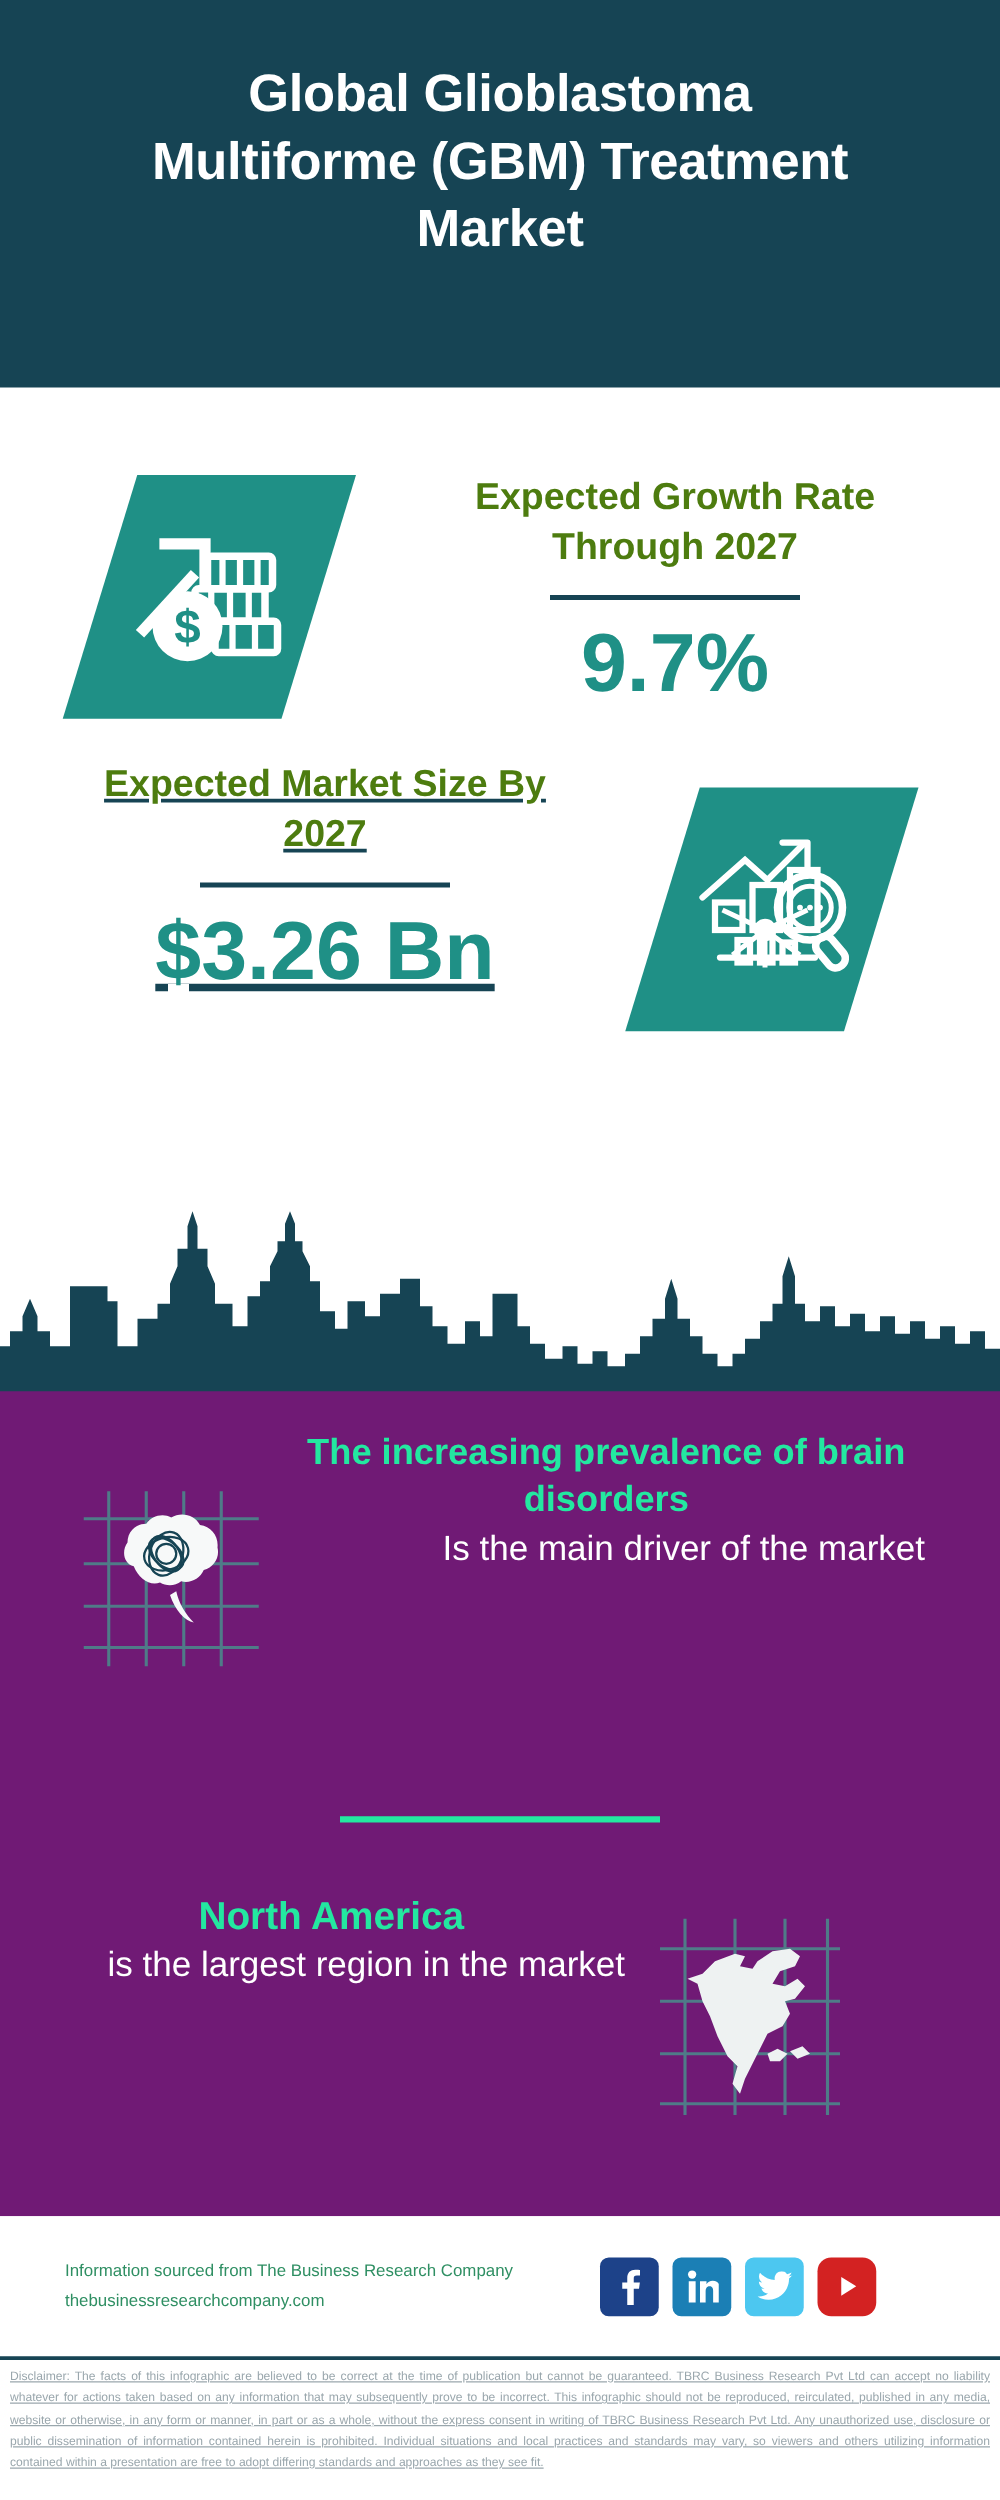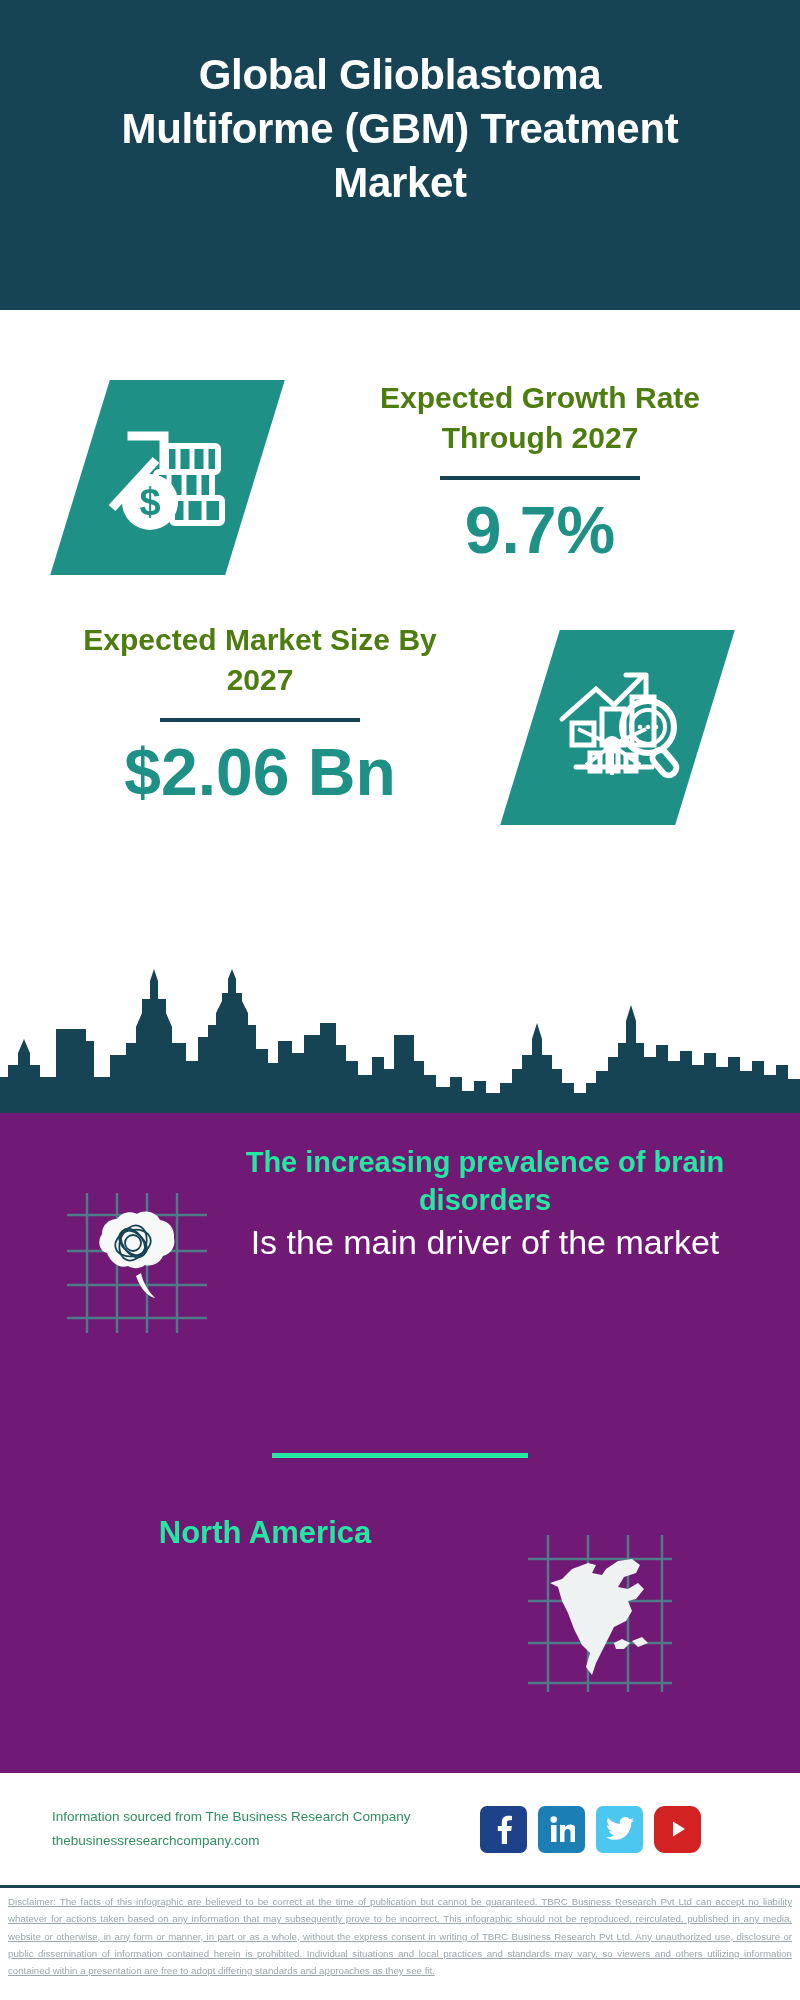--- a/index.html
+++ b/index.html
@@ -98,23 +98,24 @@
 
   
   .stat2 {
     position: absolute;
     left: 0; top: 580px;
     width: 800px;
     height: 330px;
   }
   .stat2-text {
     position: absolute;
-    left: 50px; top: 40px;
+    left: 50px; top: 28px;
     width: 420px;
     text-align: center;
+    text-decoration: underline;
   }
   .tile2 {
     left: 530px; top: 50px;
     width: 175px; height: 195px;
   }
   .icon-analysis { width: 124px; height: 118px; }
 
   
   .skyline {
     position: absolute;
@@ -155,23 +156,24 @@
     text-align: center;
   }
   .hl-green {
     color: #23e8a0;
     font-size: 29px;
     font-weight: bold;
     line-height: 1.32;
   }
   .sub-white {
     color: #ffffff;
-    font-size: 34px;
+    font-size: 28px;
     line-height: 1.33;
     font-weight: normal;
+    text-align: right;
   }
 
   .green-divider {
     position: absolute;
     left: 272px; top: 340px;
     width: 256px;
     height: 5px;
     background: #23e8a0;
   }
 
@@ -287,21 +289,21 @@
       <div class="stat-label">Expected Growth Rate Through 2027</div>
       <div class="rule-dark"></div>
       <div class="stat-value">9.7%</div>
     </div>
   </div>
 
   <div class="stat2">
     <div class="stat2-text">
       <div class="stat-label">Expected Market Size By 2027</div>
       <div class="rule-dark"></div>
-      <div class="stat-value">$2.06 Bn</div>
+      <div class="stat-value">$3.26 Bn</div>
     </div>
     <div class="para-tile tile2">
       <div class="tile2-inner">
         <span>
           <svg class="icon-analysis" viewBox="0 0 124 118" fill="none" stroke="#ffffff" stroke-width="5">
             <path d="M6 52 L40 22 L58 38 L86 10" stroke-linecap="round"></path>
             <path d="M70 8 H90 V28" stroke-linecap="round" stroke-linejoin="round"></path>
             <rect x="16" y="56" width="22" height="22"></rect>
             <rect x="46" y="42" width="22" height="36"></rect>
             <rect x="76" y="30" width="22" height="48"></rect>
@@ -361,20 +363,21 @@
         <div class="hl-green">The increasing prevalence of brain disorders</div>
         <div class="sub-white">Is the main driver of the market</div>
       </div>
     </div>
 
     <div class="green-divider"></div>
 
     <div class="region-row">
       <div class="region-text">
         <div class="region-title">North America</div>
+        <div class="sub-white">is the largest region in the market</div>
       </div>
       <div class="grid-icon-box" style="margin-left:10px;margin-top:4px;">
         <svg width="175" height="175" viewBox="0 0 175 175">
           <g stroke="#4f7b88" stroke-width="2.5">
             <line x1="18" y1="42" x2="162" y2="42"></line>
             <line x1="18" y1="84" x2="162" y2="84"></line>
             <line x1="18" y1="126" x2="162" y2="126"></line>
             <line x1="18" y1="166" x2="162" y2="166"></line>
             <line x1="38" y1="18" x2="38" y2="175"></line>
             <line x1="78" y1="18" x2="78" y2="175"></line>

